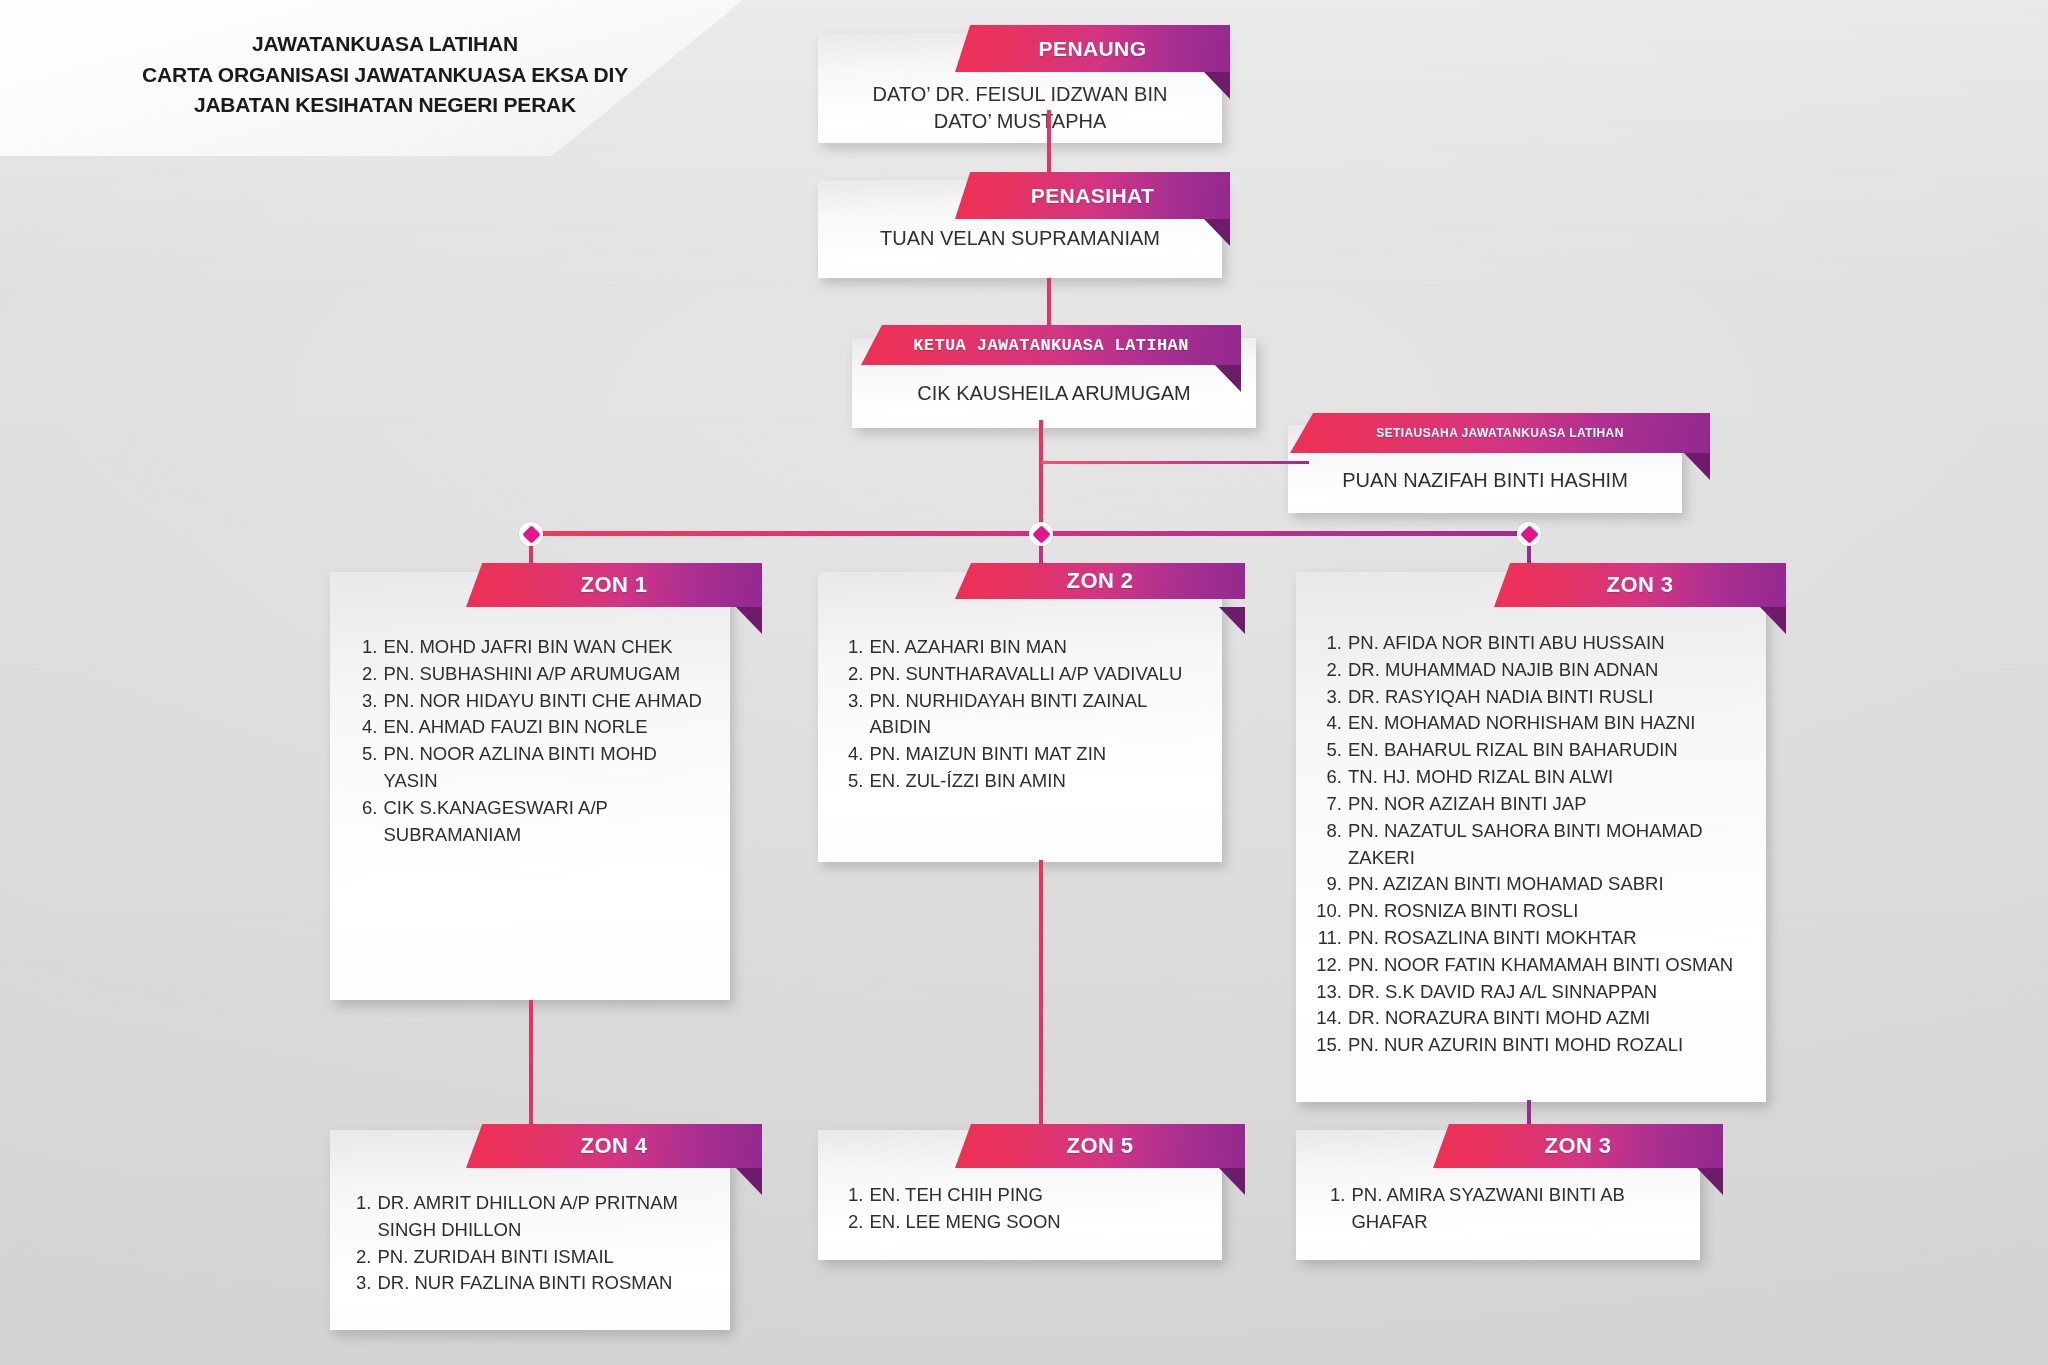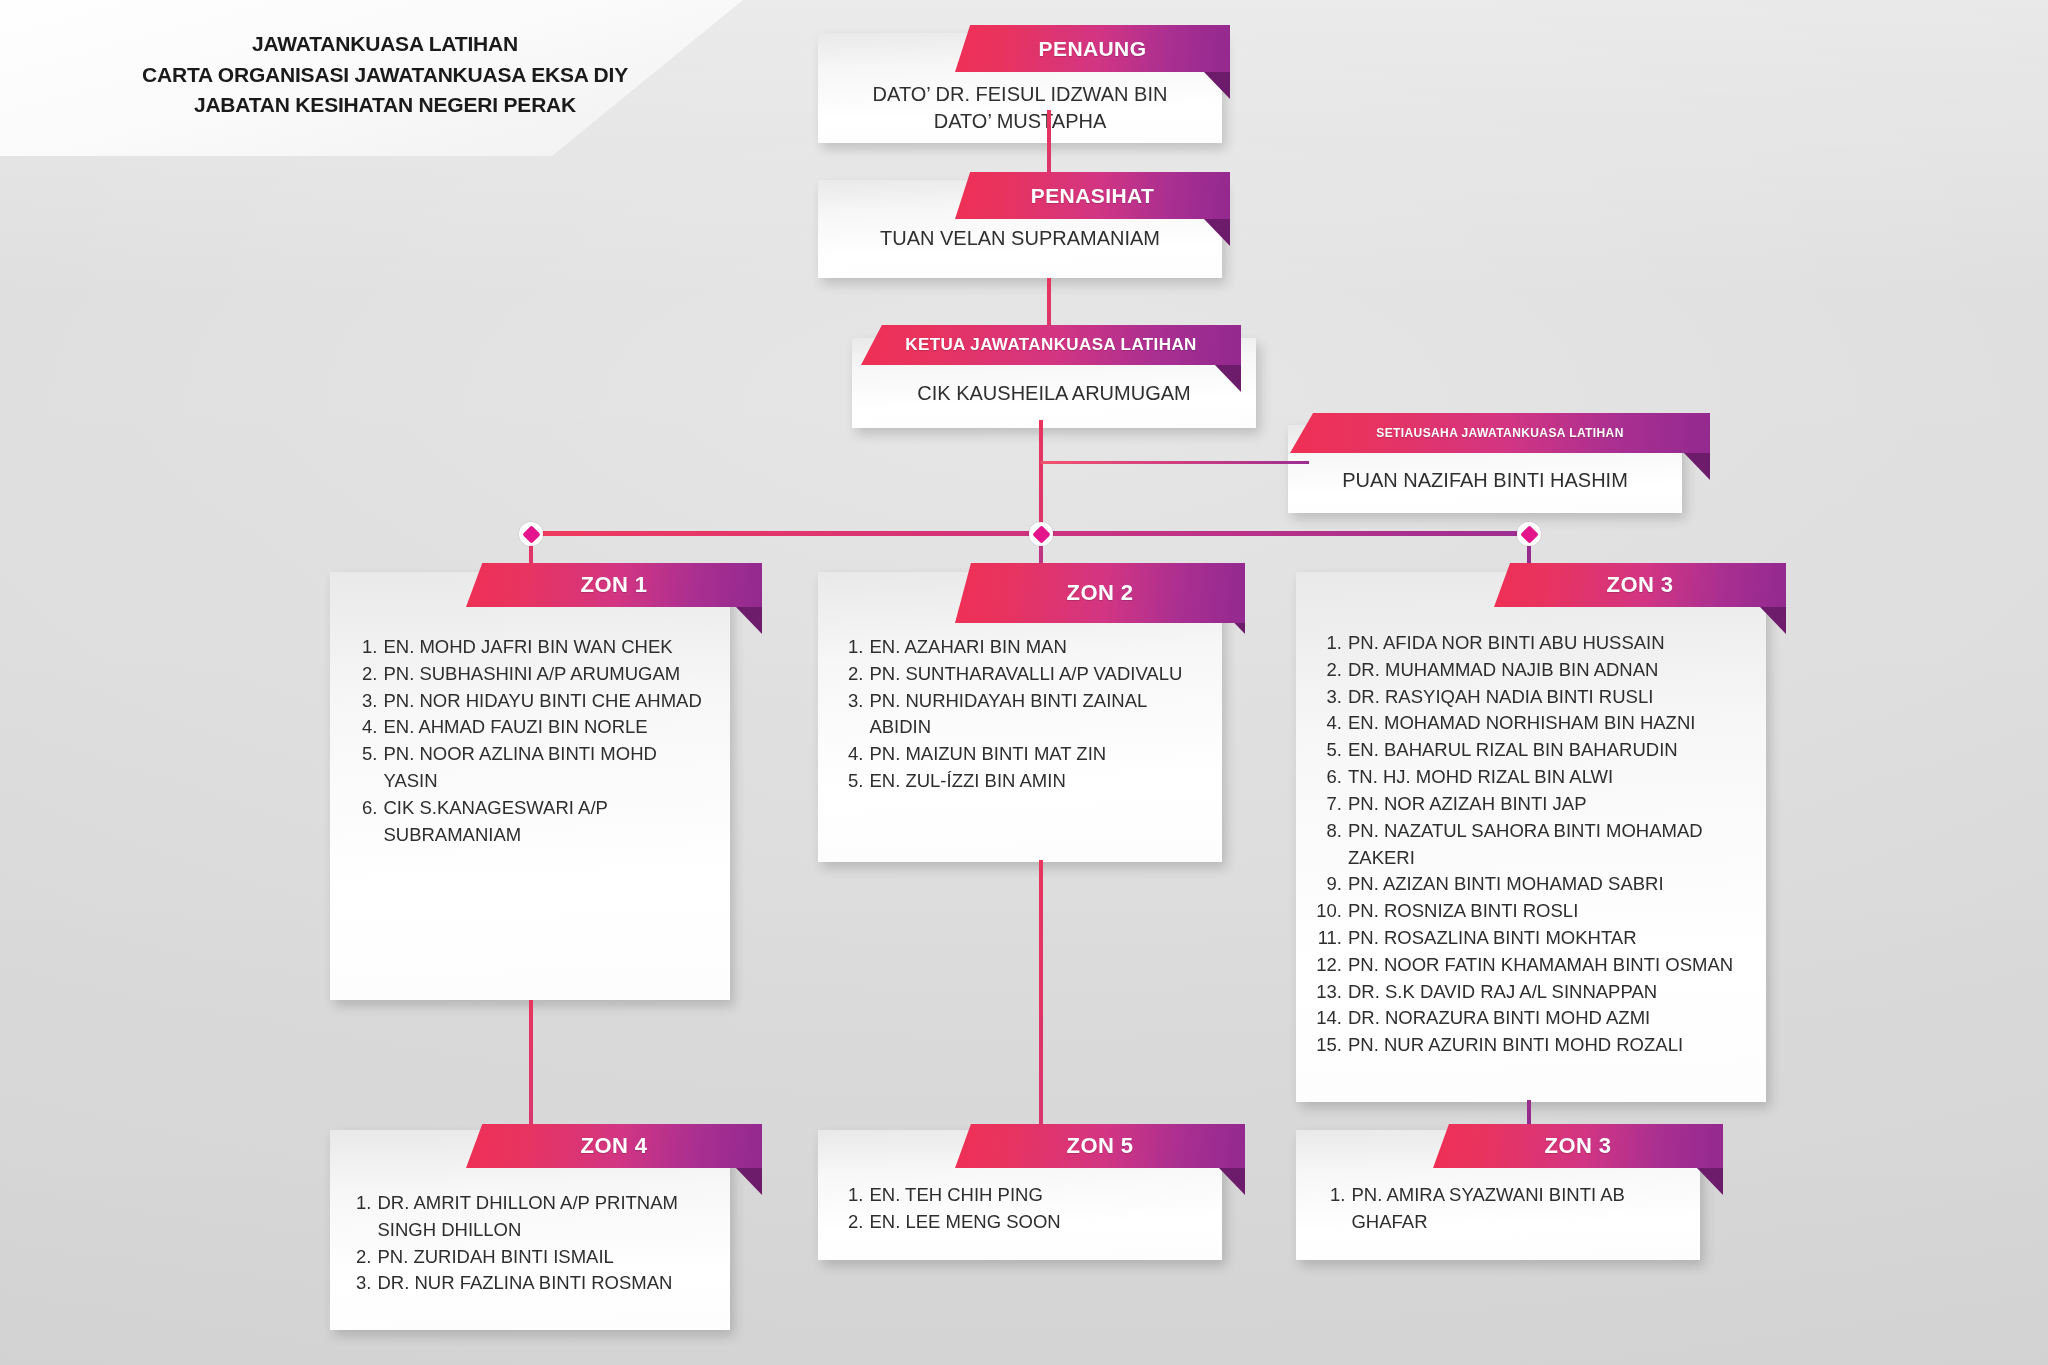--- a/index.html
+++ b/index.html
@@ -212,21 +212,21 @@
 </div>
 <div class="ribbon" style="left:955px; top:172px; width:275px; height:47px;">
   <span style="font-size:21px;">PENASIHAT</span>
 </div>
 <div class="ribbon-tail" style="left:1204px; top:219px;"></div>
 
 <div class="card" style="left:852px; top:338px; width:404px; height:90px;">
   <div class="body-text center-name" style="left:0; top:42px;">CIK KAUSHEILA ARUMUGAM</div>
 </div>
 <div class="ribbon" style="left:861px; top:325px; width:380px; height:40px;">
-  <span style="font-size:17px;">KETUA JAWATANKUASA LATIHAN</span>
+  <span style="font-size:17px;font-family:Liberation Mono, monospace;">KETUA JAWATANKUASA LATIHAN</span>
 </div>
 <div class="ribbon-tail" style="left:1215px; top:365px;"></div>
 
 <div class="card" style="left:1288px; top:425px; width:394px; height:88px;">
   <div class="body-text center-name" style="left:0; top:42px;">PUAN NAZIFAH BINTI HASHIM</div>
 </div>
 <div class="ribbon" style="left:1290px; top:413px; width:420px; height:40px;">
   <span style="font-size:12px;">SETIAUSAHA JAWATANKUASA LATIHAN</span>
 </div>
 <div class="ribbon-tail" style="left:1684px; top:453px;"></div>
@@ -281,21 +281,21 @@
     <li>
         <span class="num">4.</span>
         <span class="txt">PN. MAIZUN BINTI MAT ZIN</span>
       </li>
     <li>
         <span class="num">5.</span>
         <span class="txt">EN. ZUL-ÍZZI BIN AMIN</span>
       </li>
   </ol>
 </div>
-<div class="ribbon" style="left:955px; top:563px; width:290px; height:60px;">
+<div class="ribbon" style="left:955px; top:563px; width:290px; height:36px;">
   <span style="font-size:22px;">ZON 2</span>
 </div>
 <div class="ribbon-tail" style="left:1219px; top:607px;"></div>
 
 <div class="card" style="left:1296px; top:572px; width:470px; height:530px;">
   <ol class="member-list" style="position:absolute; left:18px; top:58px; width:440px;">
     <li>
         <span class="num" style="width:28px;">1.</span>
         <span class="txt">PN. AFIDA NOR BINTI ABU HUSSAIN</span>
       </li>

